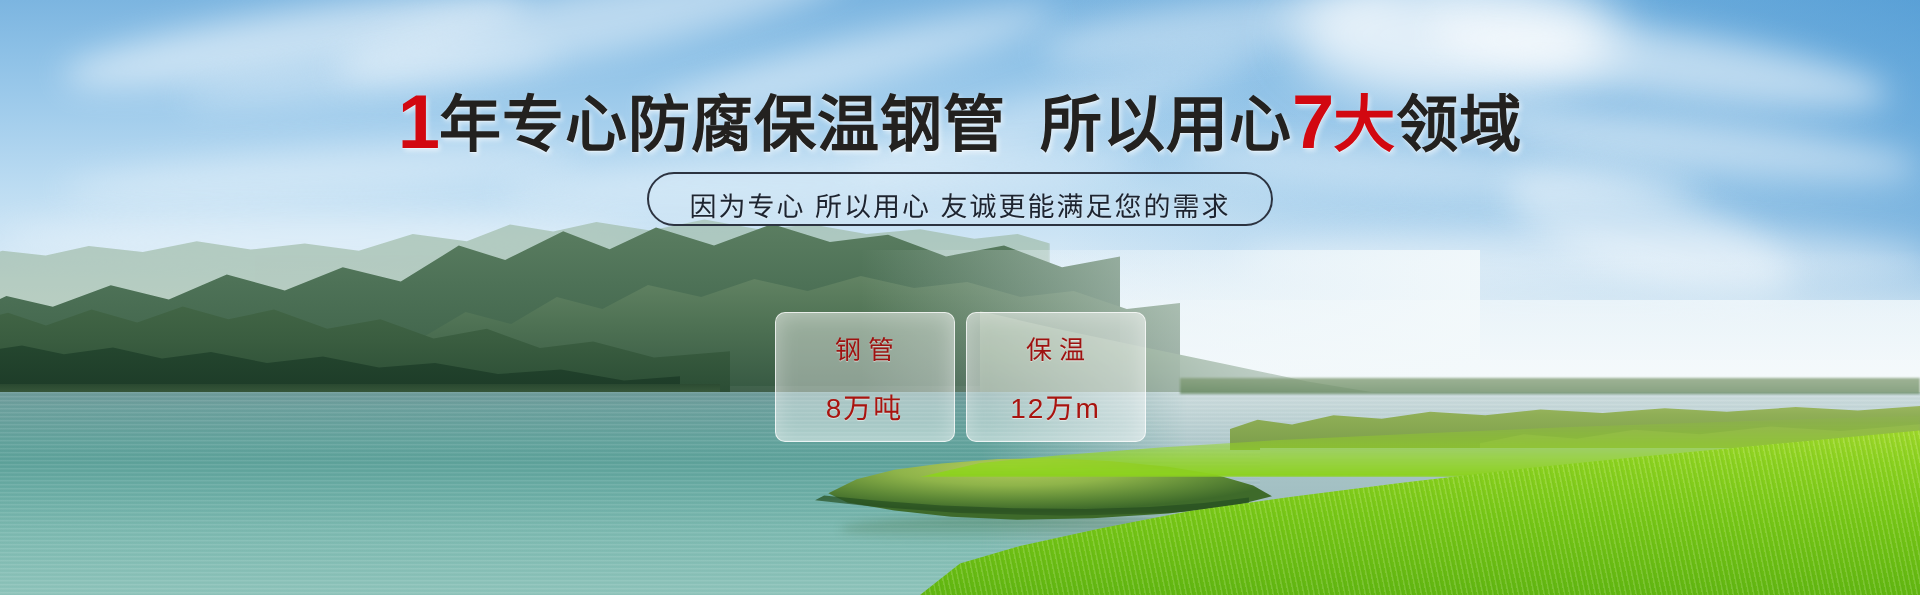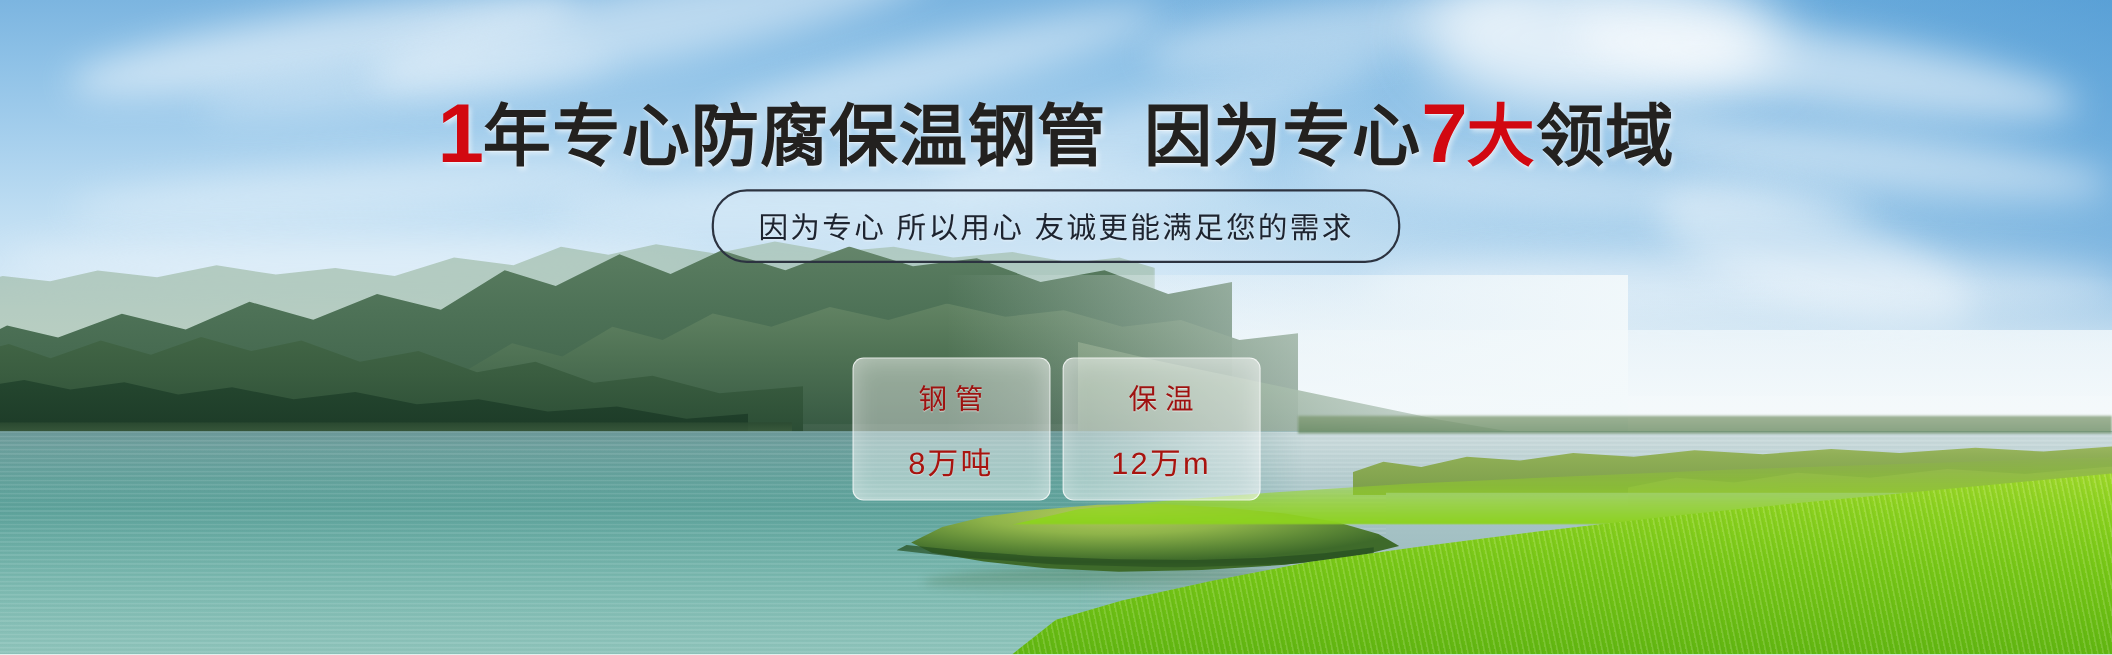--- a/index.html
+++ b/index.html
@@ -385,38 +385,38 @@
   .subtitle-wrap {
     position: absolute;
     left: 0;
     right: 0;
     top: 172px;
     display: flex;
     justify-content: center;
   }
   .subtitle {
     display: inline-block;
-    padding: 11px 40px 13px;
+    padding: 11px 40px 0;
     border: 2px solid #2c3340;
     border-radius: 32px;
     font-size: 27px;
     font-weight: 500;
     letter-spacing: 2px;
     color: #1d2430;
     white-space: nowrap;
     background: rgba(255,255,255,0.06);
     text-shadow: 0 1px 2px rgba(255,255,255,0.5);
   }
 
   
   .stats {
     position: absolute;
     left: 0;
     right: 0;
-    top: 325px;
+    top: 312px;
     display: flex;
     justify-content: center;
     gap: 11px;
   }
   .stat-card {
     width: 178px;
     height: 128px;
     border: 1px solid rgba(255,255,255,0.78);
     border-radius: 10px;
     background: rgba(255,255,255,0.42);
@@ -496,21 +496,21 @@
   <div class="marsh-water"></div>
 
   <div class="island-reflect"></div>
   <div class="island"></div>
   <div class="island-edge"></div>
 
   <div class="grass-fg-top"></div>
   <div class="grass-fg"></div>
   <div class="grass-fg-blades"></div>
 
-  <div class="headline"><span class="num">1</span><span>年专心防腐保温钢管</span><span class="gap"></span><span>因为专心</span><span class="num">7</span><span class="hl-red">大</span><span>领域</span></div>
+  <div class="headline"><span class="num">1</span><span>年专心防腐保温钢管</span><span class="gap"></span><span>所以用心</span><span class="num">7</span><span class="hl-red">大</span><span>领域</span></div>
 
   <div class="subtitle-wrap">
     <div class="subtitle">因为专心 所以用心  友诚更能满足您的需求</div>
   </div>
 
   <div class="stats">
 
     <div class="stat-card">
       <div class="stat-label">钢管</div>
       <div class="stat-value"><span>8万吨</span></div>

